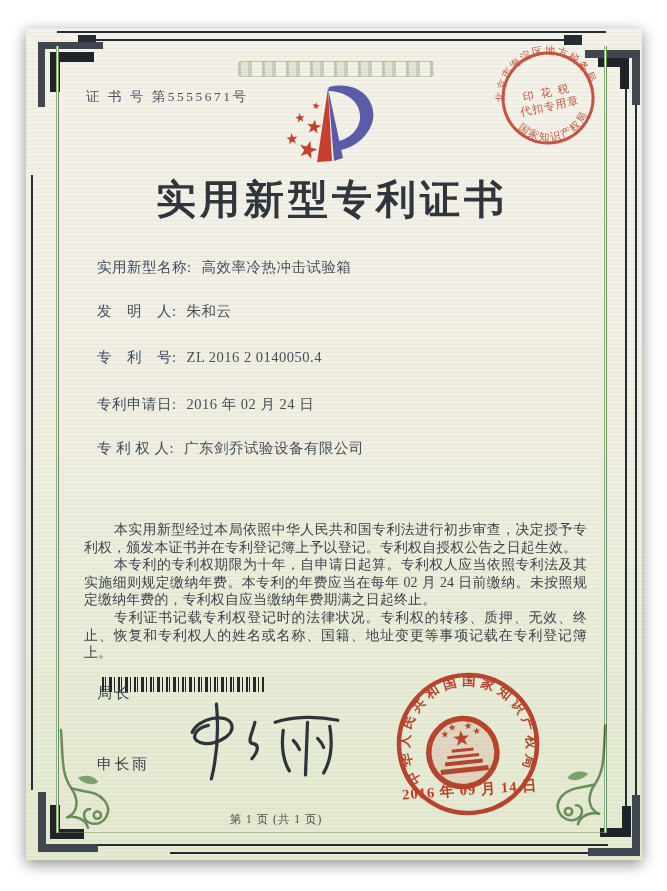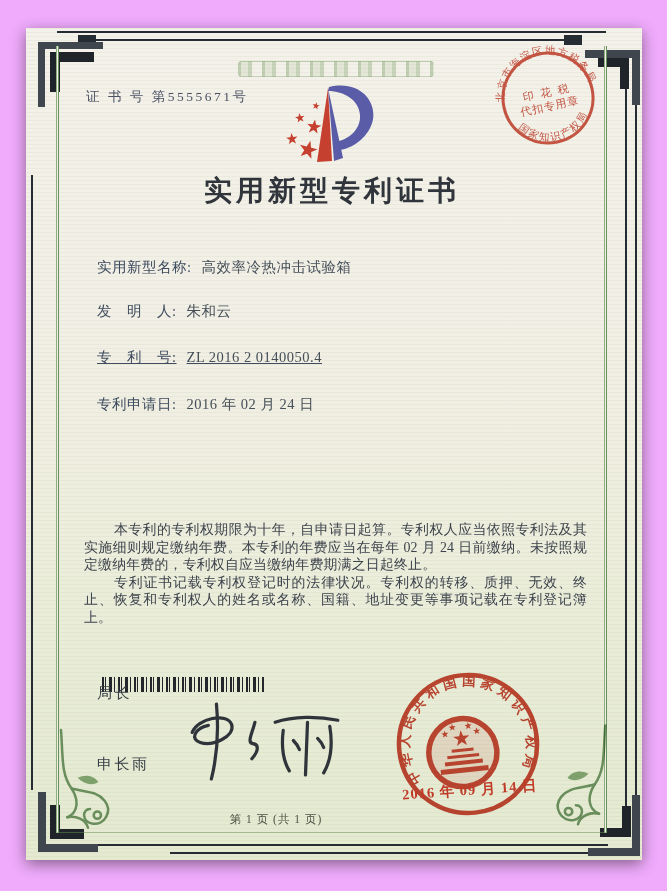--- a/index.html
+++ b/index.html
@@ -1,16 +1,16 @@
 <!DOCTYPE html>
 <html><head>
 <meta charset="utf-8">
 <style>
   html,body{margin:0;padding:0;background:#2e343b;}
-  .stage{position:relative;width:667px;height:891px;background:#f0abfc;overflow:hidden;
+  .stage{position:relative;width:667px;height:891px;background:#ffffff;overflow:hidden;
          font-family:"Liberation Serif","DejaVu Serif",serif;}
   .abs{position:absolute;}
   
   .fline{position:absolute;background:#262c33;}
   .bracket{position:absolute;border-color:#3f464e;border-style:solid;border-width:0;}
   .bracket.dark{border-color:#1f242b;}
   
   .paper{position:absolute;left:26px;top:28px;width:616px;height:832px;
          background:linear-gradient(180deg,#f4f1ea 0%,#f2efe6 35%,#eeeede 58%,#e8ecd7 78%,#e4e9d0 100%);
          box-shadow:0 4px 14px rgba(0,0,0,.45);}
@@ -18,21 +18,21 @@
          background:repeating-linear-gradient(180deg,rgba(128,158,102,.08) 0 1px,rgba(0,0,0,0) 1px 4px);}
   .gborder{position:absolute;width:3px;
          background:linear-gradient(90deg,#8fae7f 0 1px,#eef0e2 1px 2px,#67905c 2px 3px);}
   .ornament-top{position:absolute;left:238px;top:61px;width:196px;height:14px;opacity:.75;
          border-top:1px solid rgba(106,146,86,.55);border-bottom:1px solid rgba(106,146,86,.4);
          background:repeating-linear-gradient(90deg,rgba(106,146,86,.5) 0 3px,rgba(160,190,140,.28) 3px 10px,rgba(106,146,86,.42) 10px 14px,rgba(0,0,0,0) 14px 24px);
          border-radius:4px;}
   .gline-bottom{position:absolute;left:57px;top:832px;width:550px;height:1px;background:rgba(106,146,86,.5);}
   
   .certno{position:absolute;left:86px;top:88px;font-size:13.5px;letter-spacing:2.5px;color:#4b5264;}
-  .title{position:absolute;left:57px;top:172px;width:550px;text-align:center;font-size:28px;
+  .title{position:absolute;left:57px;top:172px;width:550px;text-align:center;font-size:40px;
          letter-spacing:4px;font-weight:700;color:#30343b;}
   .field{position:absolute;left:97px;font-size:14.5px;letter-spacing:.5px;color:#3e4c5e;white-space:nowrap;}
   .field .val{margin-left:10px;color:#454f58;}
   .paras{position:absolute;left:84px;top:521px;width:503px;}
   .paras p{margin:0;text-indent:2.15em;font-size:13.9px;line-height:17.6px;color:#3d434c;
          text-align:justify;letter-spacing:.2px;}
   .barcode{position:absolute;left:102px;top:677px;width:163px;height:15px;
          background:repeating-linear-gradient(90deg,#23262a 0 2px,rgba(0,0,0,0) 2px 3px,#23262a 3px 4px,rgba(0,0,0,0) 4px 7px,#23262a 7px 10px,rgba(0,0,0,0) 10px 12px,#23262a 12px 13px,rgba(0,0,0,0) 13px 16px);}
   .signer{position:absolute;left:97px;font-size:15px;letter-spacing:2.5px;color:#383e46;}
   .footer{position:absolute;left:57px;top:812px;width:438px;text-align:center;font-size:11.5px;
@@ -109,28 +109,32 @@
   </svg>
 
   <div class="title">实用新型专利证书</div>
 
   <div class="field" style="top:302px;">
     <span>发　明　人:</span><span class="val">朱和云</span>
   </div>
   <div class="field" style="top:258px;">
     <span>实用新型名称:</span><span class="val">高效率冷热冲击试验箱</span>
   </div>
-  <div class="field" style="top:348px;text-decoration:underline;">
+  <div class="field" style="top:348px;">
     <span>专　利　号:</span><span class="val">ZL 2016 2 0140050.4</span>
   </div>
   <div class="field" style="top:395px;">
     <span>专利申请日:</span><span class="val">2016 年 02 月 24 日</span>
   </div>
+  <div class="field" style="top:439px;">
+    <span>专 利 权 人:</span><span class="val">广东剑乔试验设备有限公司</span>
+  </div>
 
   <div class="paras">
+    <p>本实用新型经过本局依照中华人民共和国专利法进行初步审查，决定授予专利权，颁发本证书并在专利登记簿上予以登记。专利权自授权公告之日起生效。</p>
     <p>本专利的专利权期限为十年，自申请日起算。专利权人应当依照专利法及其实施细则规定缴纳年费。本专利的年费应当在每年 02 月 24 日前缴纳。未按照规定缴纳年费的，专利权自应当缴纳年费期满之日起终止。</p>
     <p>专利证书记载专利权登记时的法律状况。专利权的转移、质押、无效、终止、恢复和专利权人的姓名或名称、国籍、地址变更等事项记载在专利登记簿上。</p>
   </div>
 
   <div class="barcode"></div>
 
   <div class="signer" style="top:684px;">局长</div>
   <div class="signer" style="top:755px;">申长雨</div>
 
   <svg class="abs" style="left:178px;top:698px;" width="172" height="86" viewBox="0 0 170 85">

